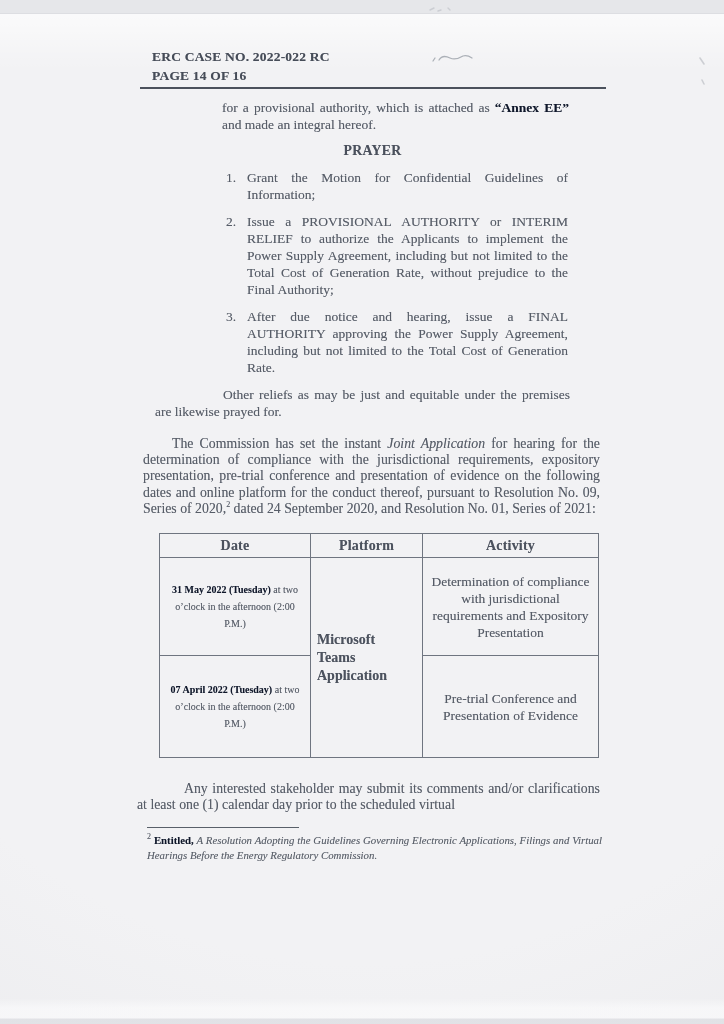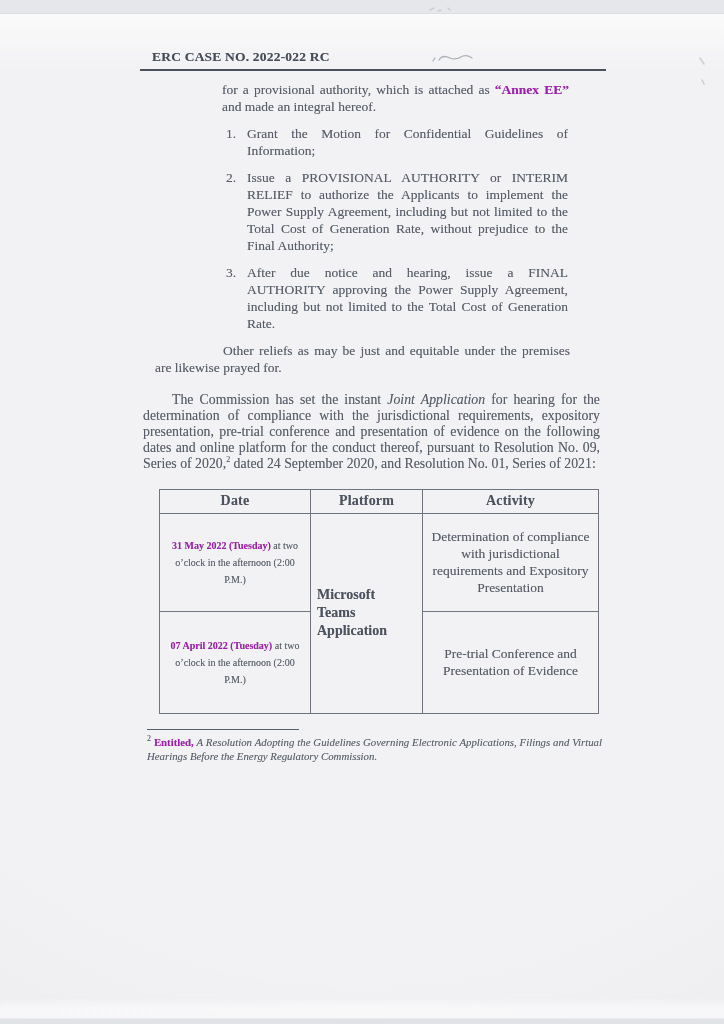--- a/index.html
+++ b/index.html
@@ -14,21 +14,21 @@
   .scan::before{ 
     content:"";position:absolute;inset:0;pointer-events:none;
     background:
       linear-gradient(180deg, rgba(255,255,255,.65) 14px, rgba(255,255,255,0) 70px),
       linear-gradient(0deg, rgba(224,225,229,.9) 0 5px, rgba(252,252,253,.6) 6px 16px, rgba(255,255,255,0) 26px),
       radial-gradient(130% 90% at 50% 40%, rgba(255,255,255,0) 60%, rgba(215,216,221,.35) 100%);
   }
   .edge-top{position:absolute;top:0;left:0;right:0;height:13px;background:#e6e7ea;border-bottom:1px solid #dddee2;}
   .content{position:absolute;left:145px;top:48px;width:455px;}
   .txt{text-shadow:0 0 .6px rgba(87,93,104,.45);}
-  .b{font-weight:bold;color:#a21caf;}
+  .b{font-weight:bold;color:#0f172a;}
   sup{font-size:8px;line-height:0;}
 
   .doc-header{margin-left:7px;font-weight:bold;font-size:13.5px;line-height:18.5px;color:#464c58;letter-spacing:.2px;}
   .header-rule{border:0;border-top:2px solid #4b515c;margin:2px 0 0 -5px;width:466px;}
 
   .quote{margin:10px 0 0 77px;width:347px;text-align:justify;font-size:13.5px;line-height:17px;}
   .prayer-head{margin-top:10px;text-align:center;font-weight:bold;font-size:13.8px;color:#4a505c;letter-spacing:.3px;}
   .para-indent{margin:12px 30px 0 10px;text-align:justify;font-size:13.5px;line-height:17px;text-indent:70px;}
   .list{margin-top:10px;}
   .list-item{display:flex;margin:0 0 10px 77px;width:346px;font-size:13.5px;line-height:17px;}
@@ -68,25 +68,27 @@
     <path d="M3,11 l2,-3 M9,10 c3,-5 7,-4 11,-2 c4,2 8,1 13,-2 c3,-1 6,0 9,2" stroke="#9aa0a8" stroke-width="1.3" fill="none" stroke-linecap="round"></path>
   </svg>
   <svg class="mark edge-tick" width="12" height="34" viewBox="0 0 12 34">
     <path d="M4,4 l4,6 M6,26 l2,4" stroke="#a7abb2" stroke-width="1.6" fill="none" stroke-linecap="round"></path>
   </svg>
 
   <div class="content">
 
     <div class="doc-header txt">
       <div>ERC CASE NO. 2022-022 RC</div>
+      <div>PAGE 14 OF 16</div>
     </div>
     <hr class="header-rule">
 
     <div class="quote txt"><span>for a provisional authority, which is attached as </span><span class="b">“Annex EE”</span><span> and made an integral hereof.</span></div>
 
+    <div class="prayer-head txt">PRAYER</div>
 
 
     <div class="list">
       <div class="list-item txt">
         <span class="list-num">1.</span>
         <span class="list-text">Grant the Motion for Confidential Guidelines of Information;</span>
       </div>
       <div class="list-item txt">
         <span class="list-num">2.</span>
         <span class="list-text">Issue a PROVISIONAL AUTHORITY or INTERIM RELIEF to authorize the Applicants to implement the Power Supply Agreement, including but not limited to the Total Cost of Generation Rate, without prejudice to the Final Authority;</span>
@@ -118,17 +120,18 @@
         <td class="cell-platform" rowspan="2">Microsoft Teams Application</td>
         <td class="cell-activity">Determination of compliance with jurisdictional requirements and Expository Presentation</td>
       </tr>
       <tr class="row2">
         <td class="cell-date"><span class="b">07 April 2022 (Tuesday)</span><span> at two o’clock in the afternoon (2:00 P.M.)</span></td>
         <td class="cell-activity">Pre-trial Conference and Presentation of Evidence</td>
       </tr>
     </tbody>
       </table>
 
+    <div class="stakeholder txt">Any interested stakeholder may submit its comments and/or clarifications at least one (1) calendar day prior to the scheduled virtual</div>
 
     <hr class="footnote-rule">
     <div class="footnote txt"><sup>2</sup><span class="b"> Entitled,</span><i> A Resolution Adopting the Guidelines Governing Electronic Applications, Filings and Virtual Hearings Before the Energy Regulatory Commission.</i></div>
   </div>
 </div>
 
 </body></html>

